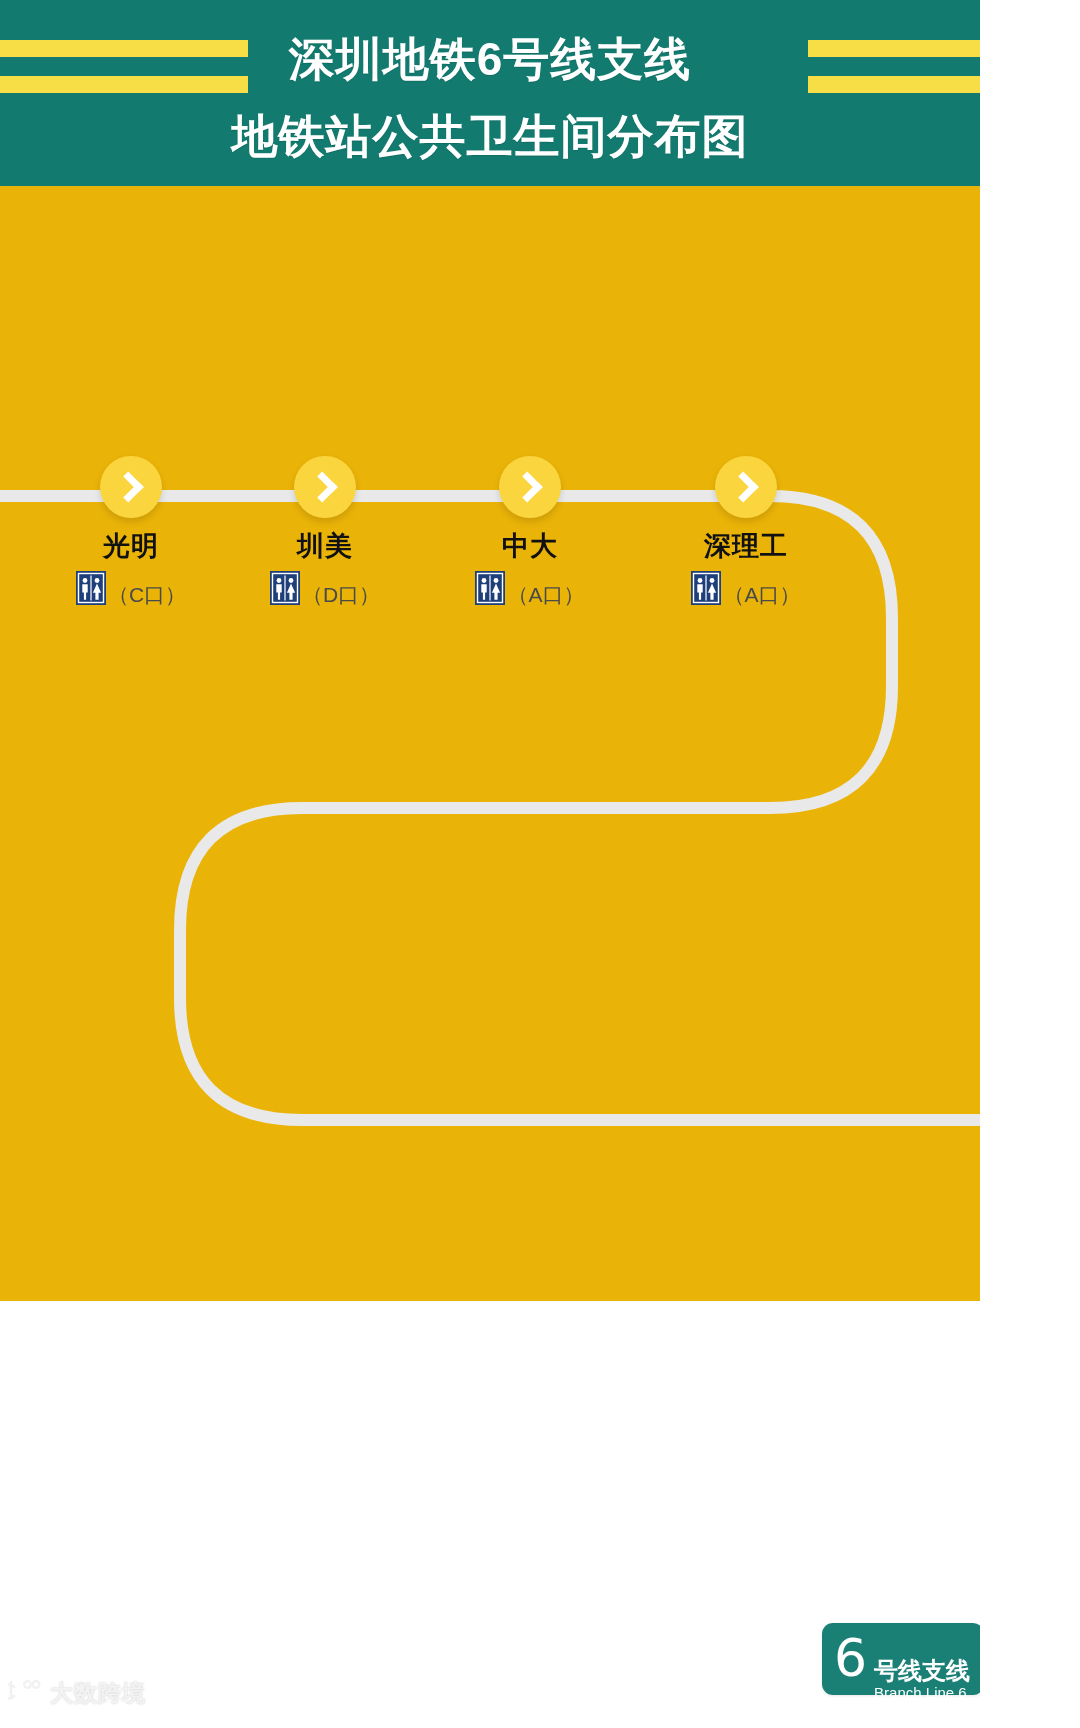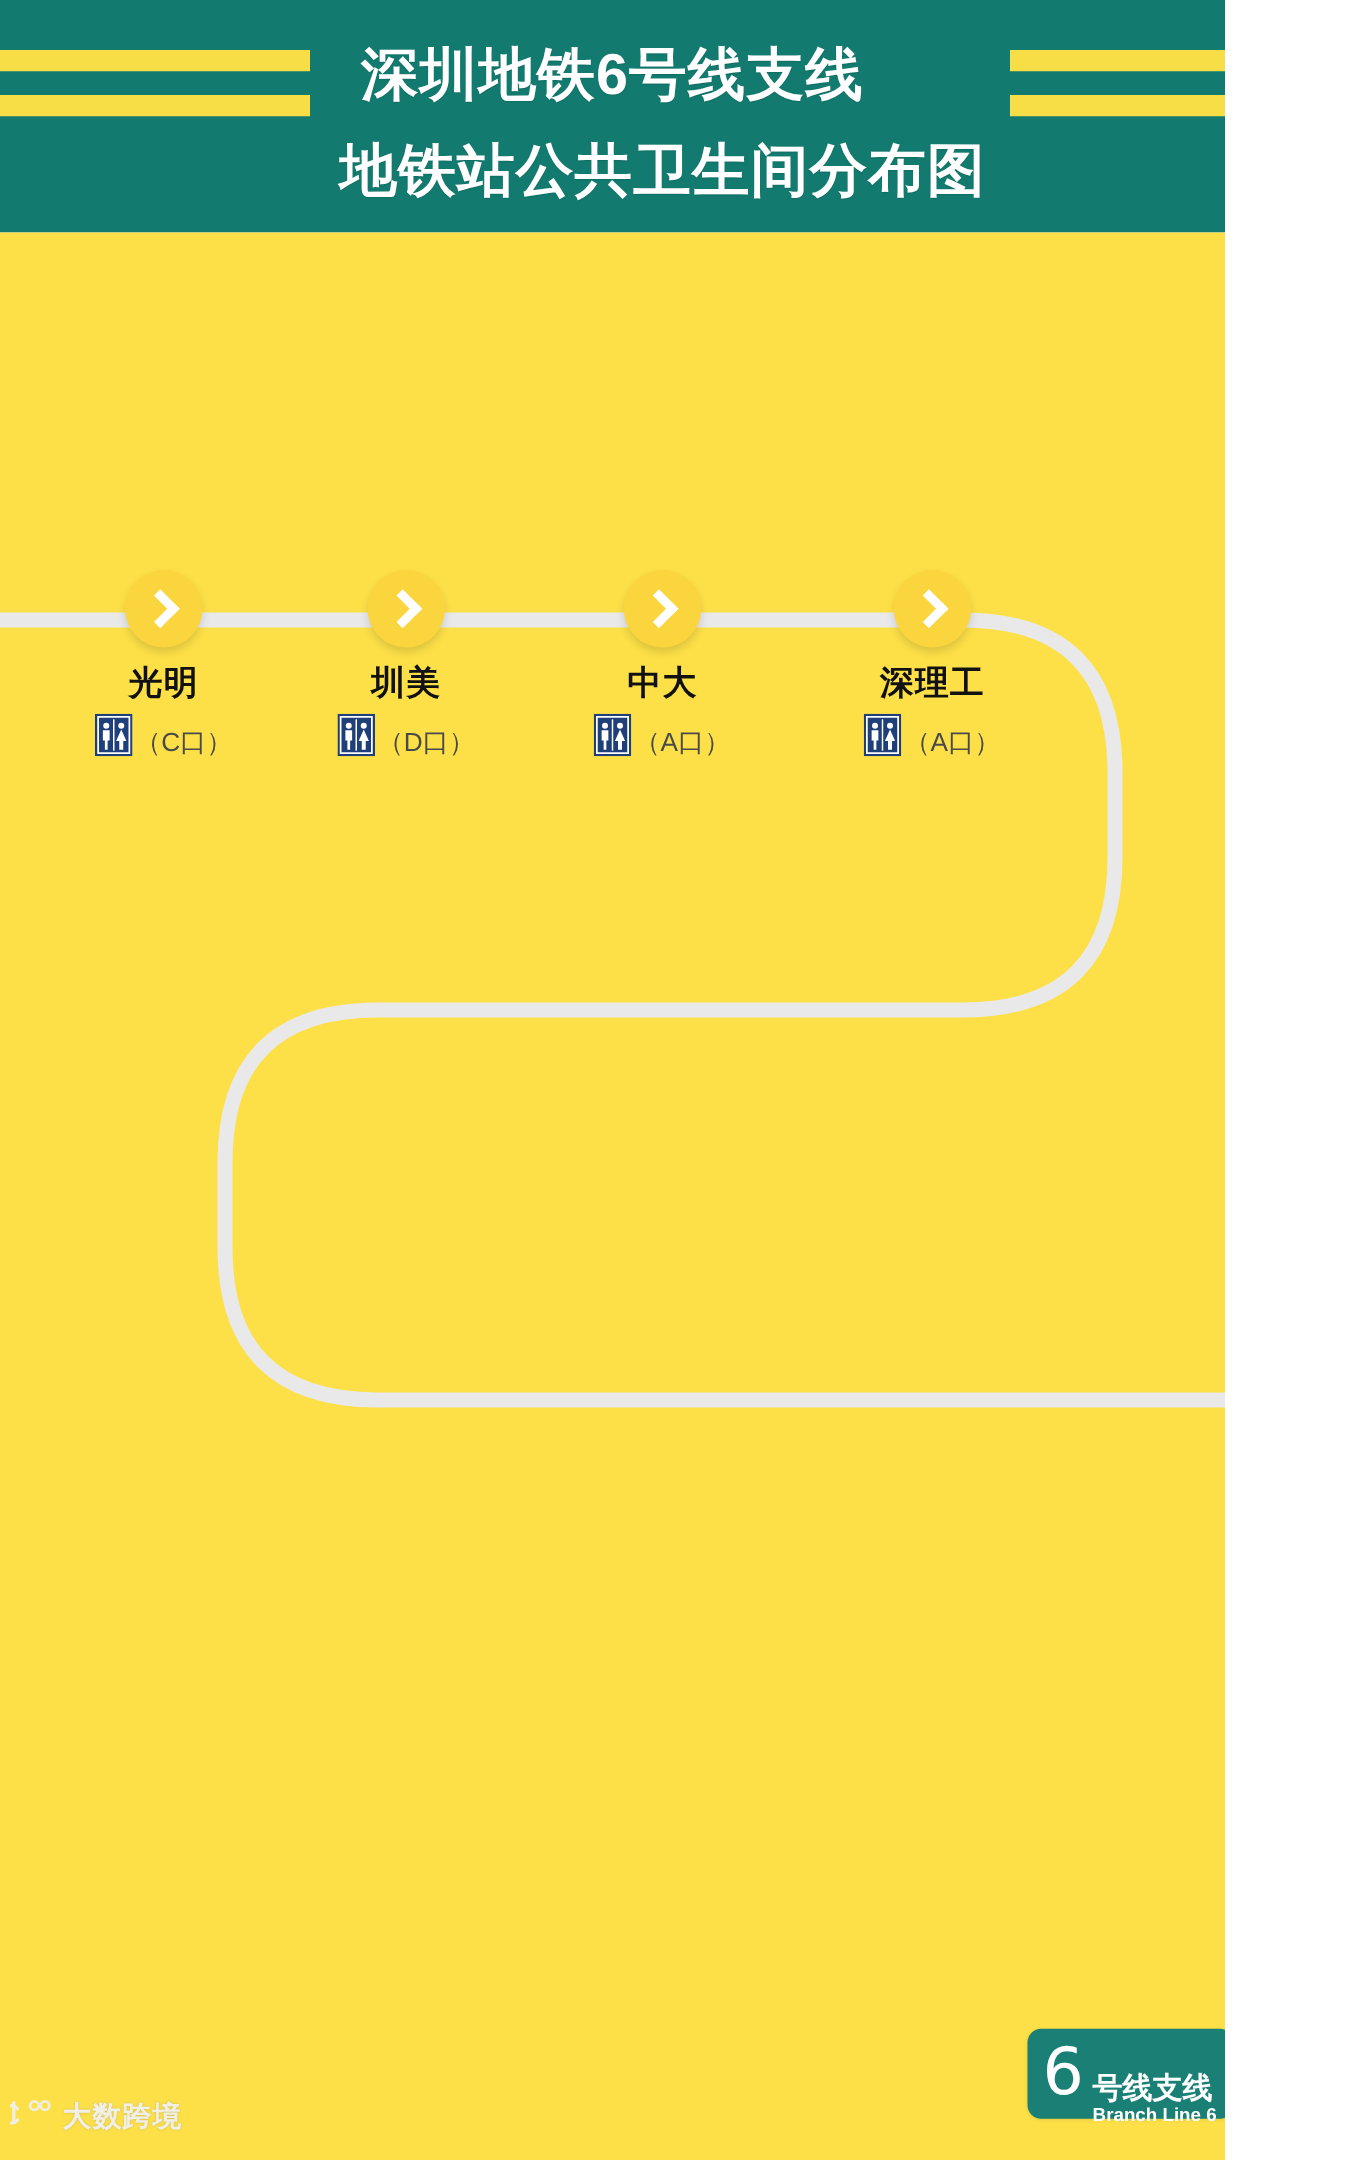--- a/index.html
+++ b/index.html
@@ -52,30 +52,29 @@
     position: absolute;
     left: 0; top: 36px;
     width: 980px;
     font-size: 46px;
   }
   #hdr-line-2 {
     position: absolute;
     left: 0; top: 113px;
     width: 980px;
     font-size: 46px;
-    padding-left: 40px;
   }
 
   
   #map-area {
     position: absolute;
     left: 0; top: 186px;
     width: 980px;
-    height: 1542px;
-    background: #fde047;
+    height: 1115px;
+    background: #eab308;
   }
 
   
   #track-svg {
     position: absolute;
     left: 0; top: 0;
     width: 980px;
     height: 1000px;
     pointer-events: none;
   }
@@ -170,21 +169,21 @@
   #line-badge-cn {
     color: #ffffff;
     font-size: 24px;
     font-weight: bold;
     letter-spacing: 0px;
     white-space: nowrap;
   }
   #line-badge-en {
     color: #ffffff;
     font-size: 15px;
-    font-weight: bold;
+    font-weight: normal;
     white-space: nowrap;
     margin-top: 2px;
   }
 
   
   #watermark {
     position: absolute;
     left: 8px;
     top: 1678px;
     display: flex;

